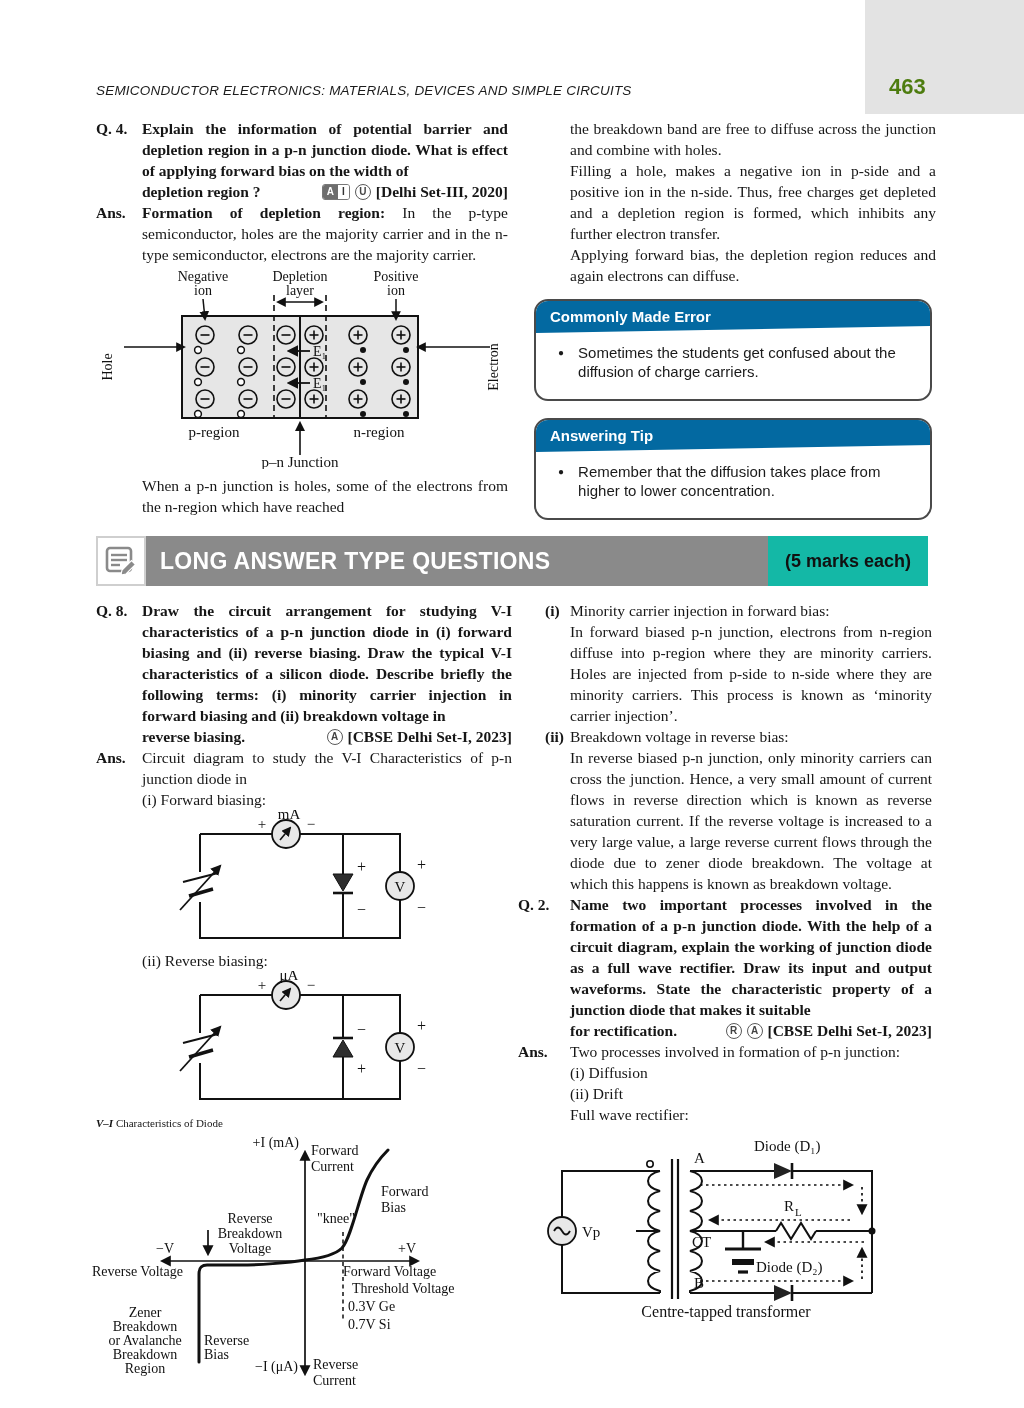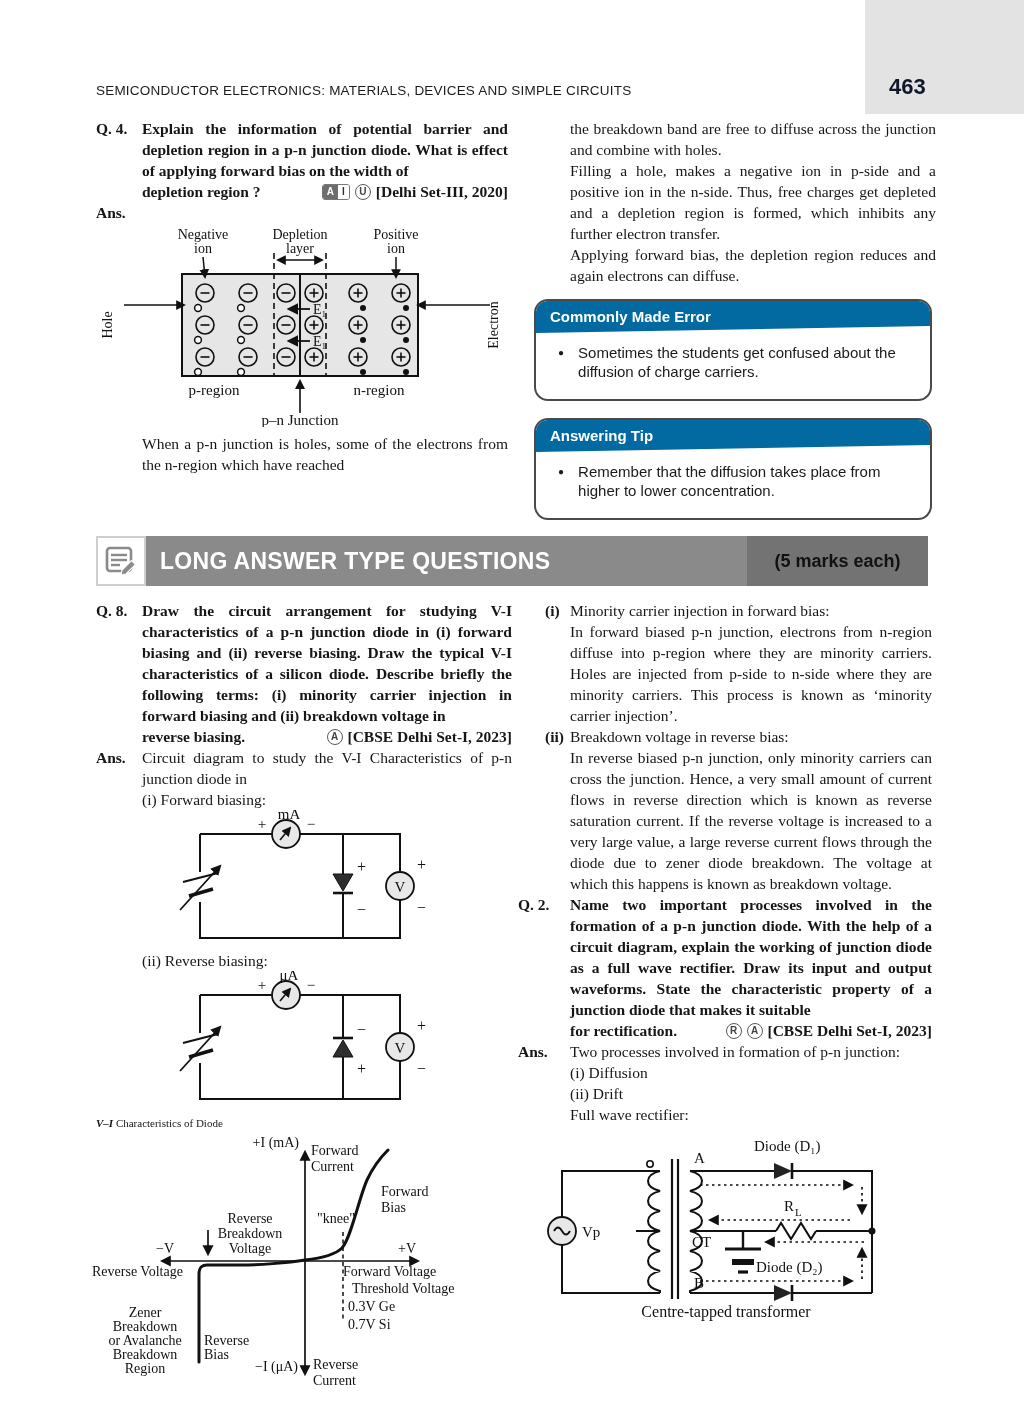--- a/index.html
+++ b/index.html
@@ -1,22 +1,22 @@
 <!DOCTYPE html>
 <html><head>
 <meta charset="utf-8">
 <style>
   html,body{margin:0;padding:0;background:#9a9a9a;}
   .page{position:relative;width:1024px;height:1408px;background:#ffffff;overflow:hidden;
         font-family:"Liberation Serif","DejaVu Serif",serif;color:#161616;}
   .corner{position:absolute;left:865px;top:0;width:159px;height:114px;background:#e3e3e3;}
   .pagenum{position:absolute;left:24px;top:74px;font-family:"Liberation Sans",sans-serif;
-           font-weight:700;font-size:22px;color:#0f172a;}
+           font-weight:700;font-size:22px;color:#4d7c0f;}
   .rhead{position:absolute;left:96px;top:83px;font-family:"Liberation Sans",sans-serif;
-         font-size:13.5px;letter-spacing:.2px;color:#1c1c1c;white-space:nowrap;}
+         font-size:13.5px;letter-spacing:.2px;color:#1c1c1c;white-space:nowrap;font-style:italic;}
   .col{position:absolute;font-size:15.5px;line-height:21px;}
   #colTL{left:96px;top:118px;width:412px;}
   #colTR{left:520px;top:118px;width:416px;}
   #colBL{left:96px;top:600px;width:416px;}
   #colBR{left:518px;top:600px;width:414px;}
   p{margin:0;}
   .just{text-align:justify;}
   .bold{font-weight:700;}
   .qrow{display:flex;}
   .qlabel{flex:0 0 46px;font-weight:700;}
@@ -38,21 +38,21 @@
   .note-head{background:#0369a1;color:#fff;font:700 15px/1 "Liberation Sans",sans-serif;
         padding:8px 14px 9px;clip-path:polygon(0 0,100% 0,100% 78%,0 100%);}
   .note-body{display:flex;gap:14px;padding:10px 16px 18px 22px;
         font:15px/19px "Liberation Sans",sans-serif;color:#1a1a1a;}
   .note-body .dot{flex:none;font-size:10px;line-height:19px;}
   .section-bar{position:absolute;left:96px;top:536px;width:832px;height:50px;display:flex;}
   .sb-icon{flex:none;width:50px;height:50px;background:#fff;border:2px solid #cfcfcf;box-sizing:border-box;
         display:flex;align-items:center;justify-content:center;}
   .sb-title{flex:1;background:#8a8a8a;color:#fff;display:flex;align-items:center;padding-left:14px;
         font:700 23px/1 "Liberation Sans",sans-serif;letter-spacing:.3px;}
-  .sb-marks{flex:none;width:181px;background:#737373;color:#111;display:flex;align-items:center;justify-content:center;
+  .sb-marks{flex:none;width:160px;background:#14b8a6;color:#111;display:flex;align-items:center;justify-content:center;
         font:700 18px/1 "Liberation Sans",sans-serif;}
   .capline{padding-left:46px;}
   .vititle{font-size:11px;padding-top:2px;}
   .item{display:flex;padding-left:27px;}
   .ilabel{flex:0 0 25px;font-weight:700;}
   .ipara{padding-left:52px;text-align:justify;}
   svg{display:block;}
   svg text{font-family:"Liberation Serif","DejaVu Serif",serif;fill:#111;}
 </style>
 </head>
@@ -78,20 +78,23 @@
                 <span class="i">I</span>
               </span>
             <span class="badge-circle">U</span>
             <span>[Delhi Set-III, 2020]</span>
           </span>
         </div>
       </div>
     </div>
     <div class="qrow">
       <div class="qlabel">Ans.</div>
+      <div class="qfill just">
+        <span class="bold">Formation of depletion region:</span><span> In the p-type semiconductor, holes are the majority carrier and in the n-type semiconductor, electrons are the majority carrier.</span>
+      </div>
     </div>
 
     <svg width="412" height="200" viewBox="0 0 412 200" style="margin-top:4px;">
       <defs>
         <marker id="dep-arw" viewBox="0 0 10 10" refX="8" refY="5" markerWidth="6.5" markerHeight="6.5" orient="auto-start-reverse">
             <path d="M0 0L10 5L0 10z" fill="#111"></path>
           </marker>
         <g id="dep-mc">
             <circle r="9" fill="#e6e6e6" stroke="#111" stroke-width="1.6"></circle>
             <line x1="-4.5" y1="0" x2="4.5" y2="0" stroke="#111" stroke-width="1.6"></line>

